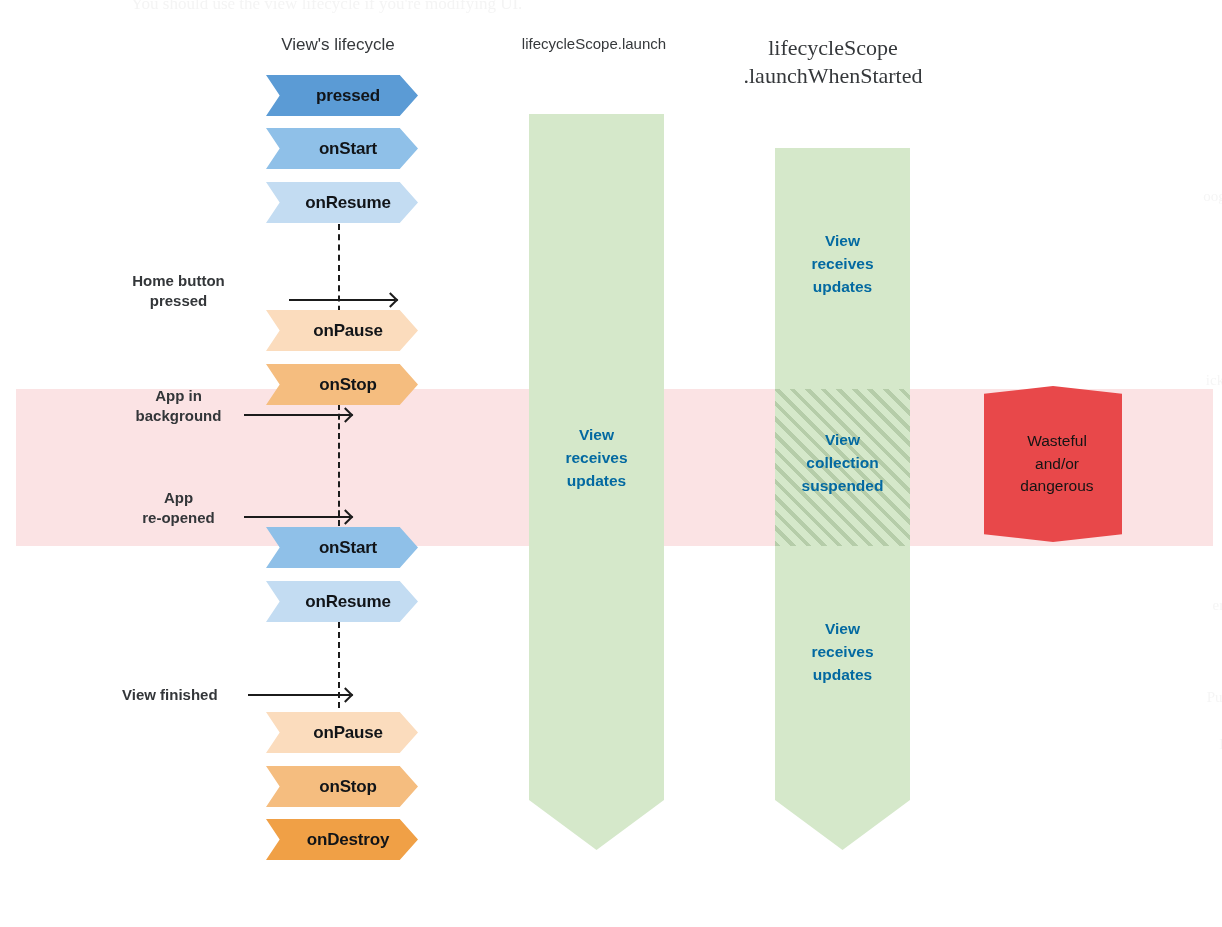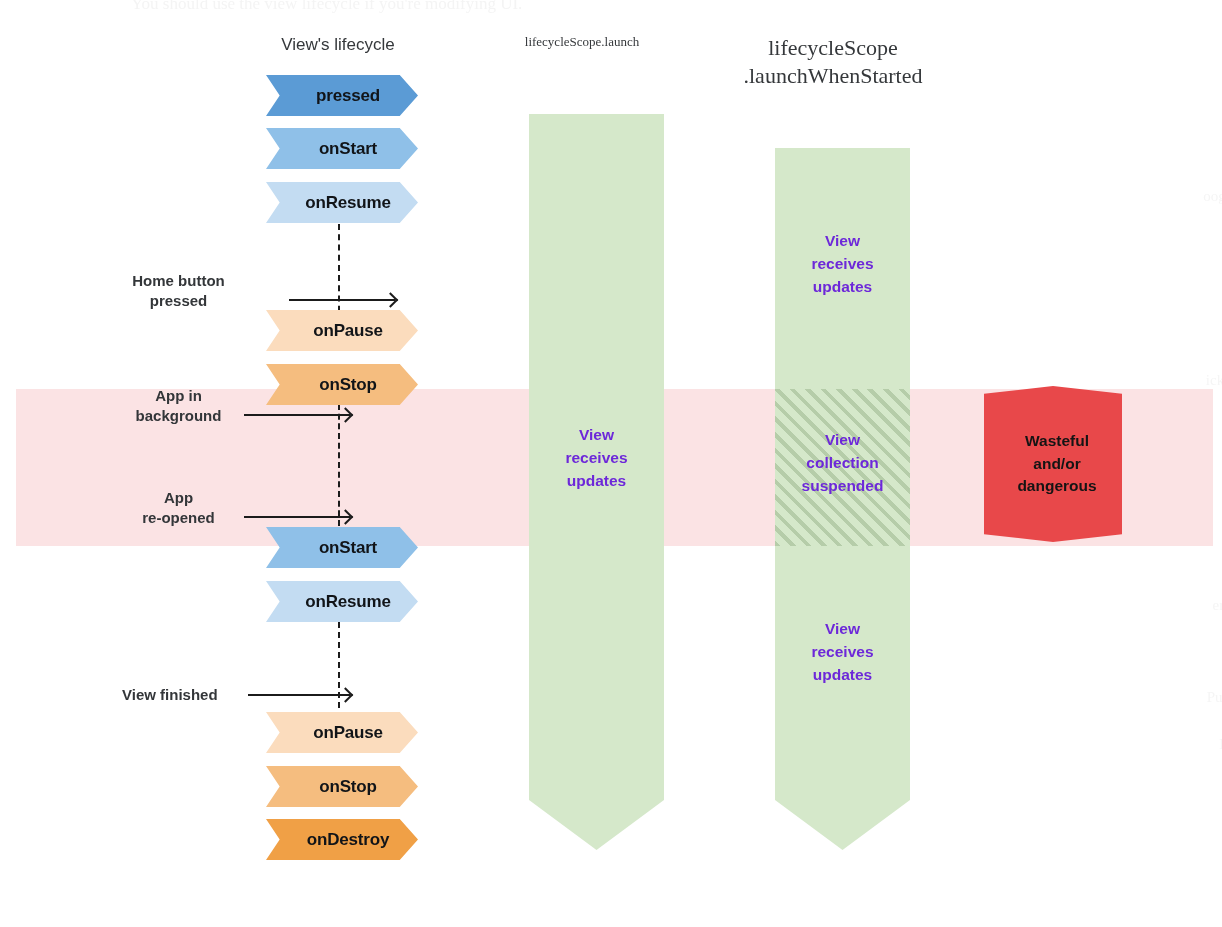--- a/index.html
+++ b/index.html
@@ -54,23 +54,23 @@
     color: #35383b;
     text-align: center;
     line-height: 1.28;
   }
   #header-col1 {
     left: 222px; top: 34px; width: 200px;
     font-size: 17px;
     font-family: "Liberation Sans", sans-serif;
   }
   #header-col2 {
-    left: 444px; top: 34px; width: 244px;
-    font-size: 13px;
-    font-family: Liberation Serif, serif;
+    left: 456px; top: 34px; width: 244px;
+    font-size: 15px;
+    font-family: Liberation Sans, sans-serif;
   }
   #header-col3 {
     left: 700px; top: 34px; width: 234px;
     font-size: 22px;
     font-family: Liberation Serif, serif;
   }
 
   
   .chevron {
     position: absolute;
@@ -159,21 +159,21 @@
       rgba(130,160,115,0.38) 4px,
       rgba(213,232,202,0) 4px,
       rgba(213,232,202,0) 11px
     );
     z-index: 4;
   }
   .scope-text {
     position: absolute;
     width: 100%;
     text-align: center;
-    color: #6d28d9;
+    color: #0369a1;
     font-size: 15.5px;
     font-weight: bold;
     line-height: 1.47;
     white-space: pre-line;
     z-index: 6;
   }
 
   
   #danger-shape {
     position: absolute;
@@ -182,21 +182,21 @@
     background: #e8484a;
     clip-path: polygon(0% 5%, 50% 0%, 100% 5%, 100% 95%, 50% 100%, 0% 95%);
     z-index: 5;
     display: flex;
     align-items: center;
     justify-content: center;
   }
   #danger-label {
     color: #141414;
     font-size: 15.5px;
-    font-weight: bold;
+    font-weight: normal;
     line-height: 1.47;
     text-align: center;
     white-space: pre-line;
   }
 </style>
 </head>
 <body>
 
 <div id="stage">
 

